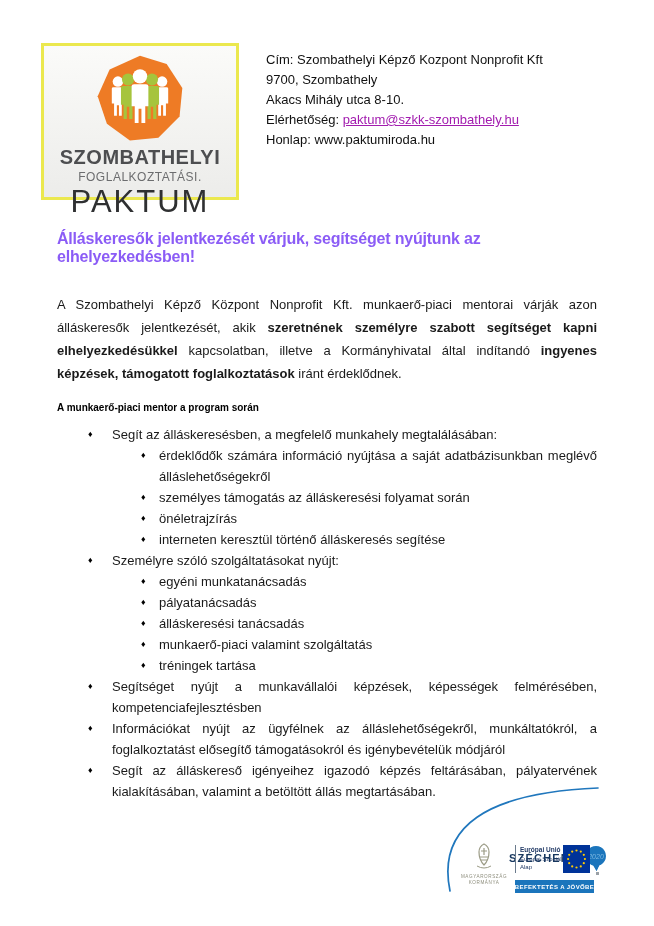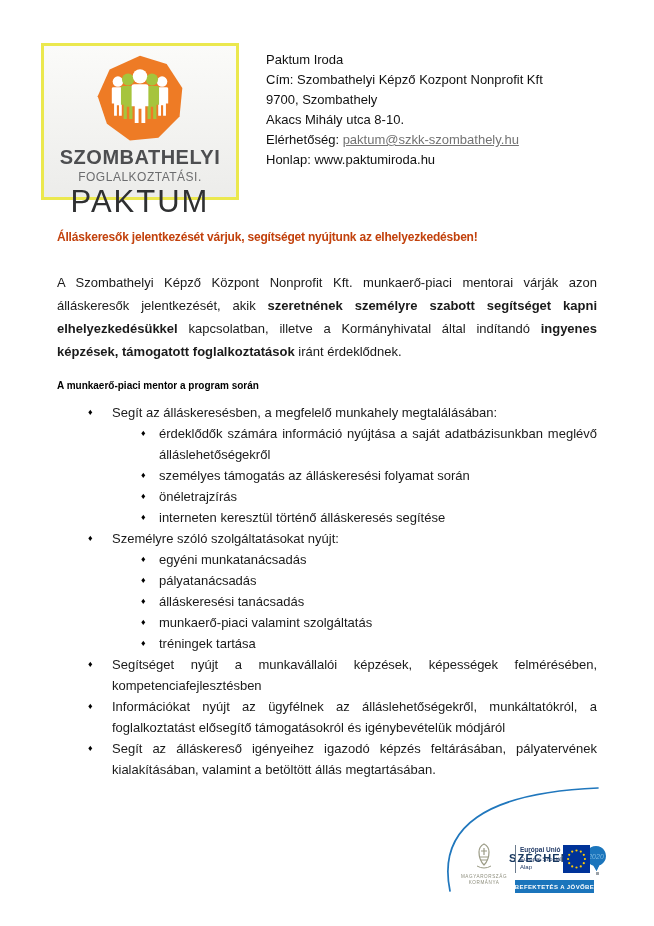--- a/index.html
+++ b/index.html
@@ -13,24 +13,24 @@
     border:3px solid #ebe84e;background:linear-gradient(#fbfbf9,#ececea);
     text-align:center;
   }
   .logo-oct{display:block;margin:7px auto 2px auto;}
   .logo-line1{font-size:20px;font-weight:600;color:#4d4e50;letter-spacing:.5px;line-height:21px;}
   .logo-line2{font-size:12px;font-weight:400;color:#6c6d6f;letter-spacing:.5px;line-height:18px;}
   .logo-line3{font-size:31px;font-weight:400;color:#2f3032;letter-spacing:2px;line-height:32px;}
   
   .contact{position:absolute;left:266px;top:50px;font-size:13px;line-height:20px;color:#111;}
   .contact .row{white-space:nowrap;}
-  .email-link{color:#737373;text-decoration:underline;}
+  .email-link{color:#a21caf;text-decoration:underline;}
   
   .content{position:absolute;left:57px;top:230px;width:540px;}
-  .headline{font-size:12px;font-weight:700;letter-spacing:-0.2px;margin:0 0 27px 0;color:#c2410c;}
+  .headline{font-size:16px;font-weight:700;letter-spacing:-0.2px;margin:0 0 27px 0;color:#8b5cf6;}
   .intro{font-size:13px;line-height:23px;text-align:justify;margin:0 0 17px 0;}
   .intro b{font-weight:700;}
   .section-title{font-size:10px;font-weight:700;margin:0 0 11px 0;color:#000;}
   ul.l1{list-style:none;margin:0 0 0 31px;padding:0;}
   ul.l2{list-style:none;margin:0 0 0 53px;padding:0;}
   li{font-size:13px;line-height:21px;}
   .li-row{display:flex;align-items:flex-start;}
   .blt{flex:0 0 24px;font-size:9px;line-height:21px;color:#000;}
   .blt2{flex:0 0 18px;font-size:9px;line-height:21px;color:#000;}
   .li-text{flex:1 1 auto;text-align:justify;}
@@ -78,21 +78,20 @@
     <g transform="translate(50,54) scale(1.3)" fill="#ffffff">
         <use href="#person"></use>
       </g>
   </svg>
   <div class="logo-line1">SZOMBATHELYI</div>
   <div class="logo-line2">FOGLALKOZTATÁSI.</div>
   <div class="logo-line3">PAKTUM</div>
 </div>
 
 <div class="contact">
-  <div class="row">Paktum Iroda</div>
   <div class="row">Cím: Szombathelyi Képző  Kozpont Nonprofit Kft</div>
   <div class="row">9700, Szombathely</div>
   <div class="row">Akacs Mihály utca 8-10.</div>
   <div class="row">
     <span>Elérhetőség:</span>
     <a href="#" class="email-link">paktum@szkk-szombathely.hu</a>
   </div>
   <div class="row">Honlap: www.paktumiroda.hu</div>
 </div>
 

